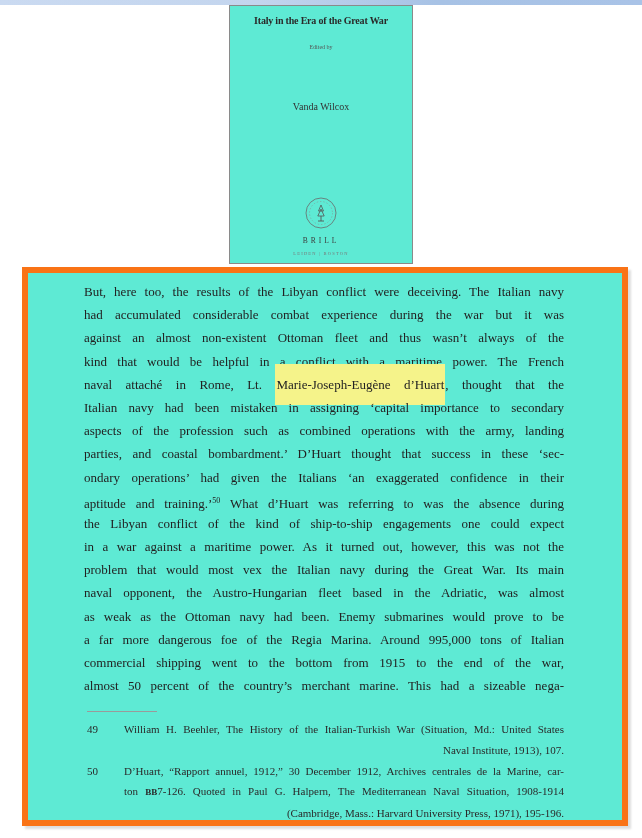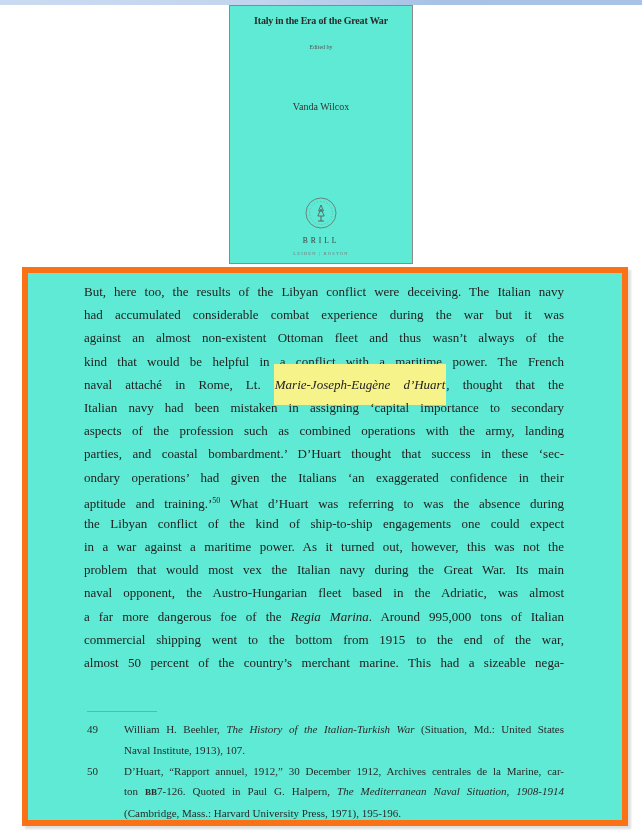--- a/index.html
+++ b/index.html
@@ -54,35 +54,35 @@
     border:6px solid #f97316;
     box-shadow:3px 3px 2px rgba(120,120,120,0.25);
     color:#222;
   }
   .para {
     position:absolute; left:56px; right:58px; top:7px;
     font-size:13px;
   }
   .para .tline { line-height:23.2px; height:23.2px; white-space:nowrap; }
   .tline.just { text-align:justify; text-align-last:justify; white-space:normal; }
-  .s-i  { font-style:italic; }
-  .s-hl { background:var(--hl,#f5f38a); padding:13px 1px;font-style:italic; }
+  .s-i  { }
+  .s-hl { background:var(--hl,#f5f38a); padding:13px 1px; }
   .s-sup{ vertical-align:super; font-size:0.62em; }
   .s-sc { font-size:0.82em;font-weight:bold; }
   .footnotes {
     position:absolute; left:59px; right:58px; top:438px;
   }
   .fn-rule {
     width:70px; height:0; border-top:1px solid #9a9a9a;
     margin-bottom:7px;
   }
   .fn { display:flex; font-size:11px; color:#2a2a2a; }
   .fn-num { width:37px; flex:0 0 37px; line-height:20.8px; }
   .fn-lines { flex:1; }
-  .fn-lines .tline { line-height:20.8px; }
+  .fn-lines .tline { line-height:20.8px;text-align:right; }
 </style>
 </head>
 <body>
 
 <div class="top-strip"></div>
 
 <div class="page page-title">
   <div class="book-title">Italy in the Era of the Great War</div>
   <div class="edited-by">Edited by</div>
   <div class="editor-name">Vanda Wilcox</div>
@@ -109,20 +109,21 @@
       <div class="tline just"><span>naval attaché in Rome, Lt. </span><span class="s-hl">Marie-Joseph-Eugène d’Huart</span><span>, thought that the</span></div>
       <div class="tline just"><span>Italian navy had been mistaken in assigning ‘capital importance to secondary</span></div>
       <div class="tline just"><span>aspects of the profession such as combined operations with the army, landing</span></div>
       <div class="tline just"><span>parties, and coastal bombardment.’ D’Huart thought that success in these ‘sec-</span></div>
       <div class="tline just"><span>ondary operations’ had given the Italians ‘an exaggerated confidence in their</span></div>
       <div class="tline just"><span>aptitude and training.’</span><span class="s-sup">50</span><span> What d’Huart was referring to was the absence during</span></div>
       <div class="tline just"><span>the Libyan conflict of the kind of ship-to-ship engagements one could expect</span></div>
       <div class="tline just"><span>in a war against a maritime power. As it turned out, however, this was not the</span></div>
       <div class="tline just"><span>problem that would most vex the Italian navy during the Great War. Its main</span></div>
       <div class="tline just"><span>naval opponent, the Austro-Hungarian fleet based in the Adriatic, was almost</span></div>
+      <div class="tline just"><span>as weak as the Ottoman navy had been. Enemy submarines would prove to be</span></div>
       <div class="tline just"><span>a far more dangerous foe of the </span><span class="s-i">Regia Marina</span><span>. Around 995,000 tons of Italian</span></div>
       <div class="tline just"><span>commercial shipping went to the bottom from 1915 to the end of the war,</span></div>
       <div class="tline just"><span>almost 50 percent of the country’s merchant marine. This had a sizeable nega-</span></div>
     </div>
   <div class="footnotes">
     <div class="fn-rule"></div>
     <div class="fn">
       <div class="fn-num">49</div>
       <div class="fn-lines">
           <div class="tline just"><span>William H. Beehler, </span><span class="s-i">The History of the Italian-Turkish War</span><span> (Situation, Md.: United States</span></div>

